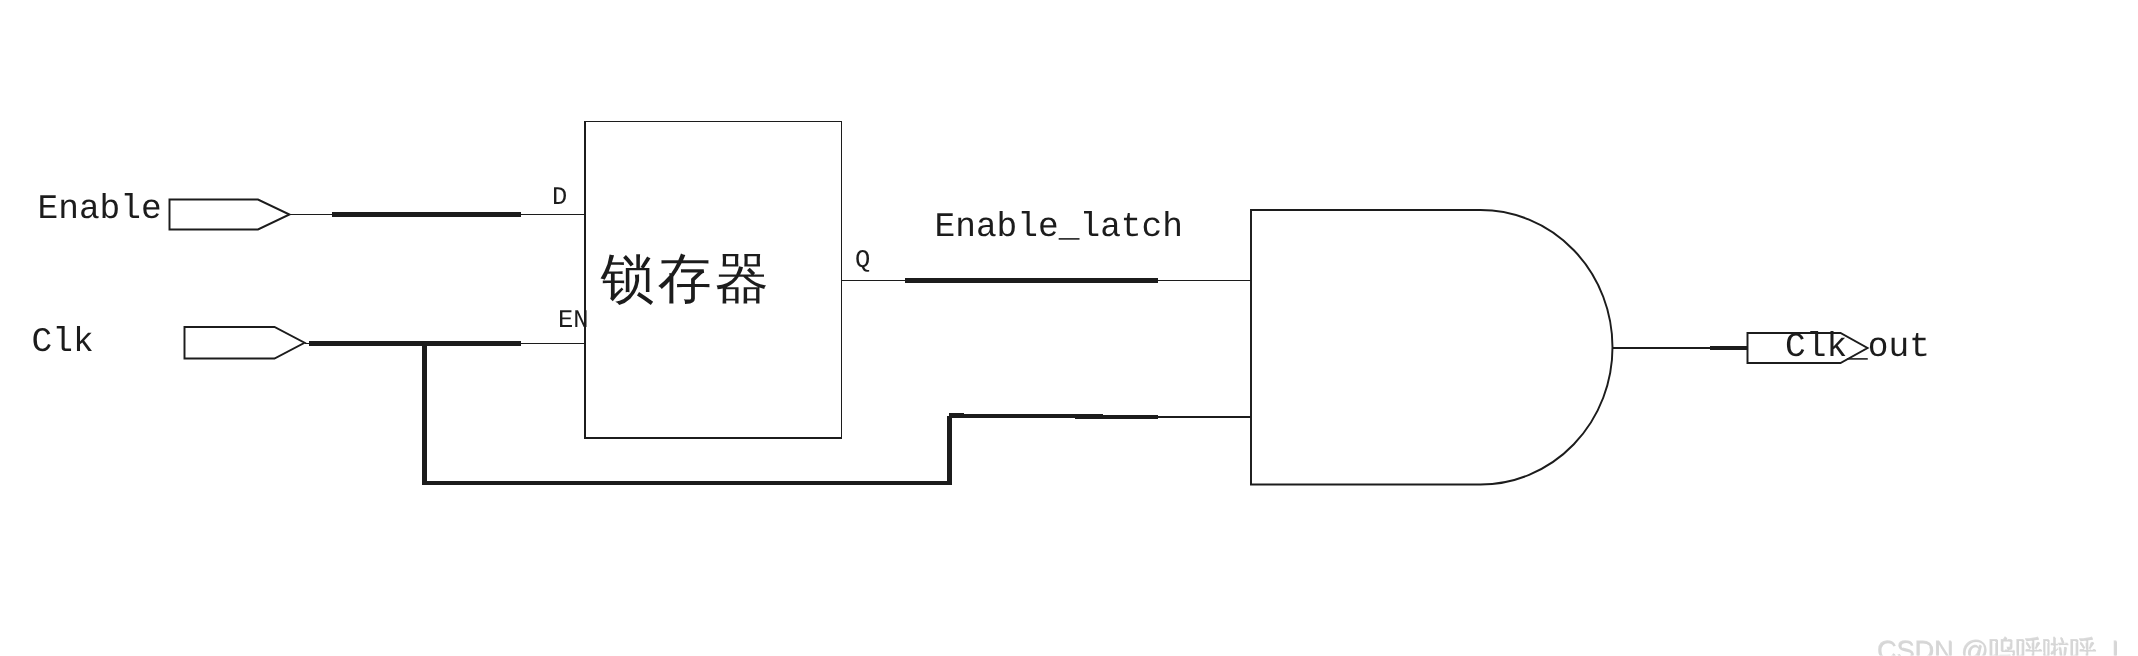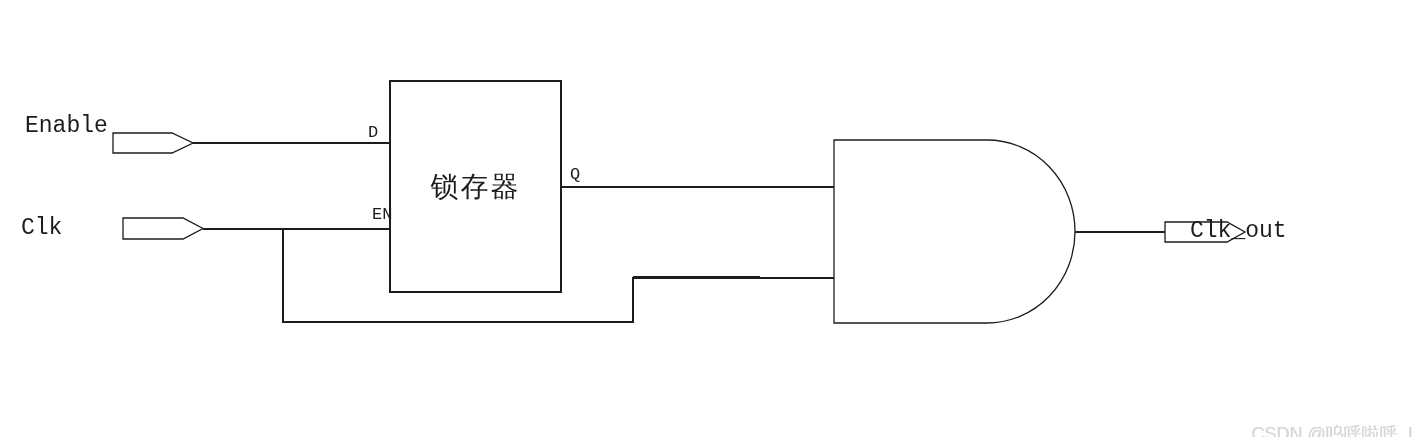--- a/index.html
+++ b/index.html
@@ -29,23 +29,23 @@
   }
   .pin{
     position:absolute;
     font-size:17px;
     line-height:17px;
     color:var(--line);
     white-space:pre;
   }
   .latch-title{
     position:absolute;
-    left:390px;top:81px;width:171px;height:211px;
+    left:372px;top:81px;width:171px;height:211px;
     display:flex;align-items:center;justify-content:center;
-    font-size:28px;
+    font-size:36px;
     color:var(--line);
     letter-spacing:2px;
   }
   .watermark{
     position:absolute;
     top:404px;right:12px;
     font-family:"Liberation Sans","DejaVu Sans",sans-serif;
     font-size:18px;
     line-height:21px;
     color:var(--watermark);
@@ -79,22 +79,23 @@
 
     <polygon class="shape" points="113,133 172,133 193,143 172,153 113,153"></polygon>
     <polygon class="shape" points="123,218 183,218 203,228.5 183,239 123,239"></polygon>
     <polygon class="shape" points="1165,222 1227,222 1245,232 1227,242 1165,242"></polygon>
 
     <rect class="shape" x="390" y="81" width="171" height="211" shape-rendering="crispEdges"></rect>
 
     <path class="shape" d="M 834,140 H 987 A 88 91.5 0 0 1 987,323 H 834 Z"></path>
   </svg>
 
-  <div class="lbl" style="left:25px;top:115px">Enable</div>
+  <div class="lbl" style="left:25px;top:128px">Enable</div>
   <div class="lbl" style="left:21px;top:217px">Clk</div>
+  <div class="lbl" style="left:623px;top:140px">Enable_latch</div>
   <div class="lbl" style="left:1190px;top:220px">Clk_out</div>
 
   <div class="latch-title">锁存器</div>
   <div class="pin" style="left:368px;top:124px">D</div>
   <div class="pin" style="left:372px;top:206px">EN</div>
   <div class="pin" style="left:570px;top:166px">Q</div>
 
   <div class="watermark">CSDN @呜呼啦呼_I</div>
 </div>
 

